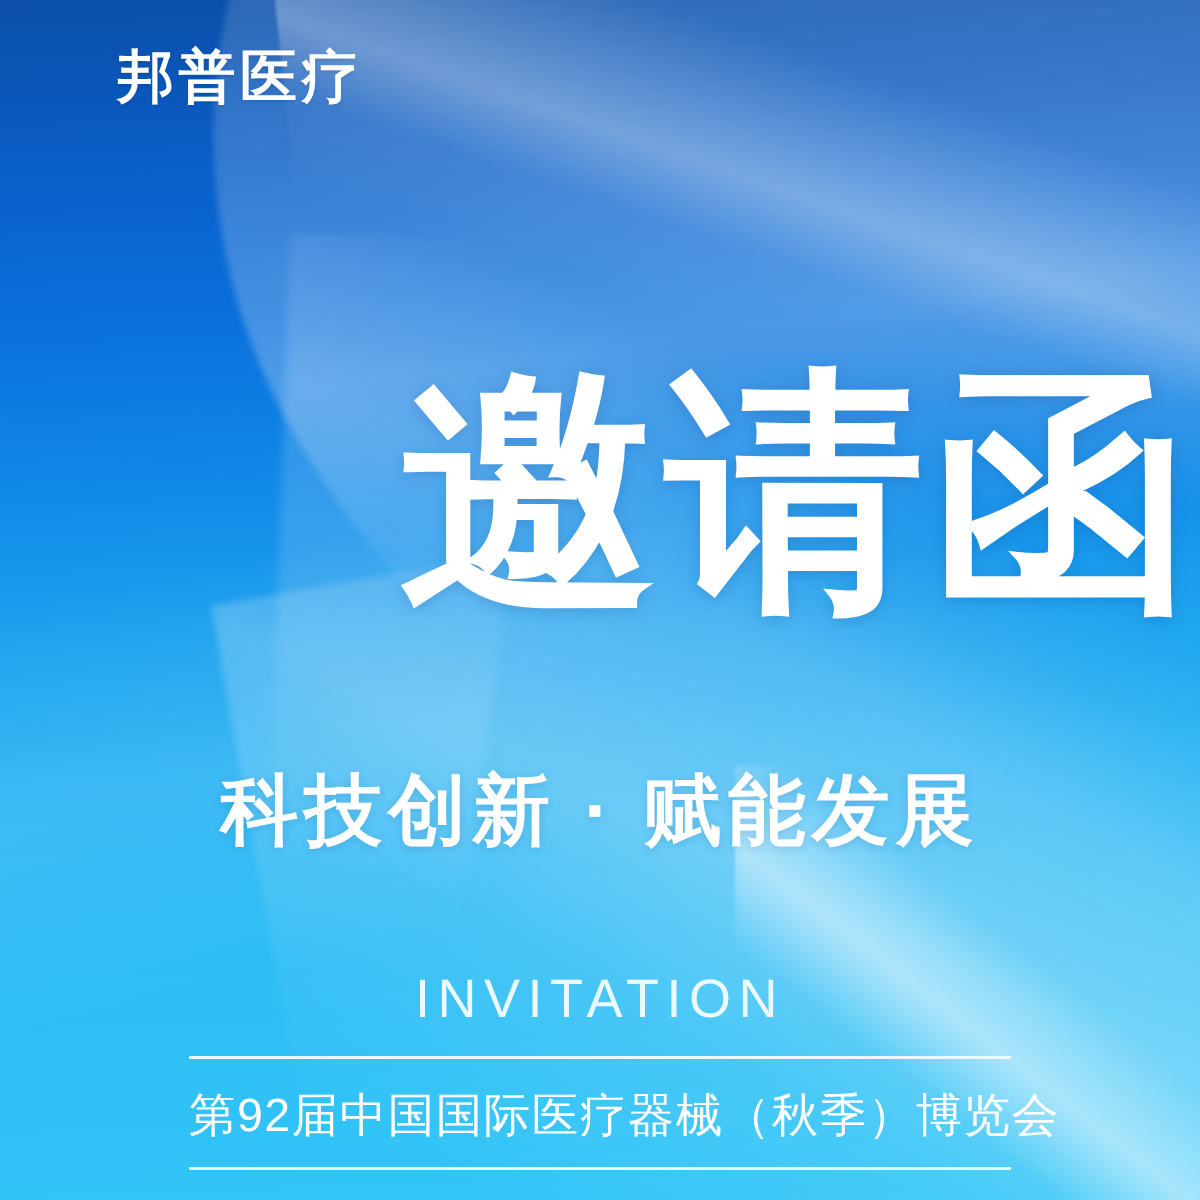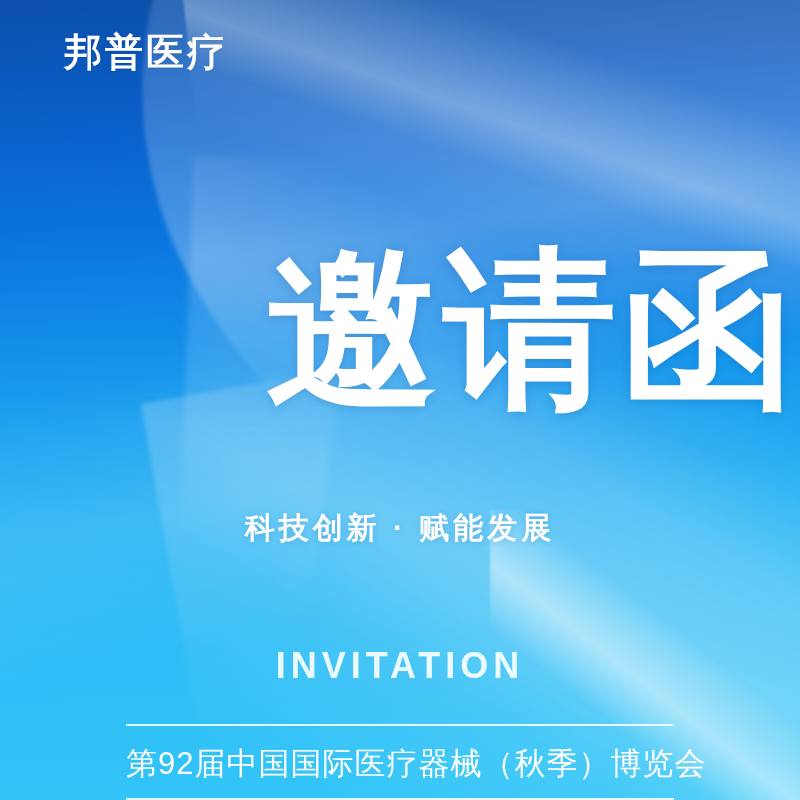--- a/index.html
+++ b/index.html
@@ -112,21 +112,21 @@
 
   .logo-mark {
     position: relative;
     width: 74px;
     height: 78px;
     flex: 0 0 auto;
   }
   .logo-mark svg { display: block; }
 
   .brand-name {
-    margin-left: 20px;
+    margin-left: 34px;
     color: #ffffff;
     font-size: 38px;
     font-weight: 700;
     letter-spacing: 3px;
     line-height: 1;
     white-space: nowrap;
     text-shadow: 0 1px 2px rgba(0,0,0,0.10);
   }
 
   
@@ -148,50 +148,50 @@
     text-shadow: 0 2px 10px rgba(0, 50, 120, 0.18);
   }
 
   
   .subtitle {
     position: absolute;
     top: 510px;
     left: 0; right: 0;
     text-align: center;
     color: #ffffff;
-    font-size: 30px;
+    font-size: 52px;
     font-weight: 700;
     letter-spacing: 4px;
     line-height: 1.2;
     white-space: nowrap;
     z-index: 4;
     text-shadow: 0 1px 6px rgba(0, 60, 130, 0.16);
   }
 
   
   .invitation {
     position: absolute;
     top: 648px;
     left: 0; right: 0;
     text-align: center;
     color: #eafaff;
     font-size: 36px;
-    font-weight: 700;
+    font-weight: 400;
     letter-spacing: 5px;
     line-height: 1;
     white-space: nowrap;
     z-index: 4;
   }
 
   
   .footer {
     position: absolute;
     left: 126px;
     right: 126px;
-    bottom: 0;
+    bottom: 20px;
     z-index: 4;
   }
   .rule {
     height: 2px;
     background: #f0fbff;
     opacity: 0.95;
     width: 100%;
   }
   .rule-top { margin-bottom: 20px; }
   .rule-bot { margin-top: 16px; }

